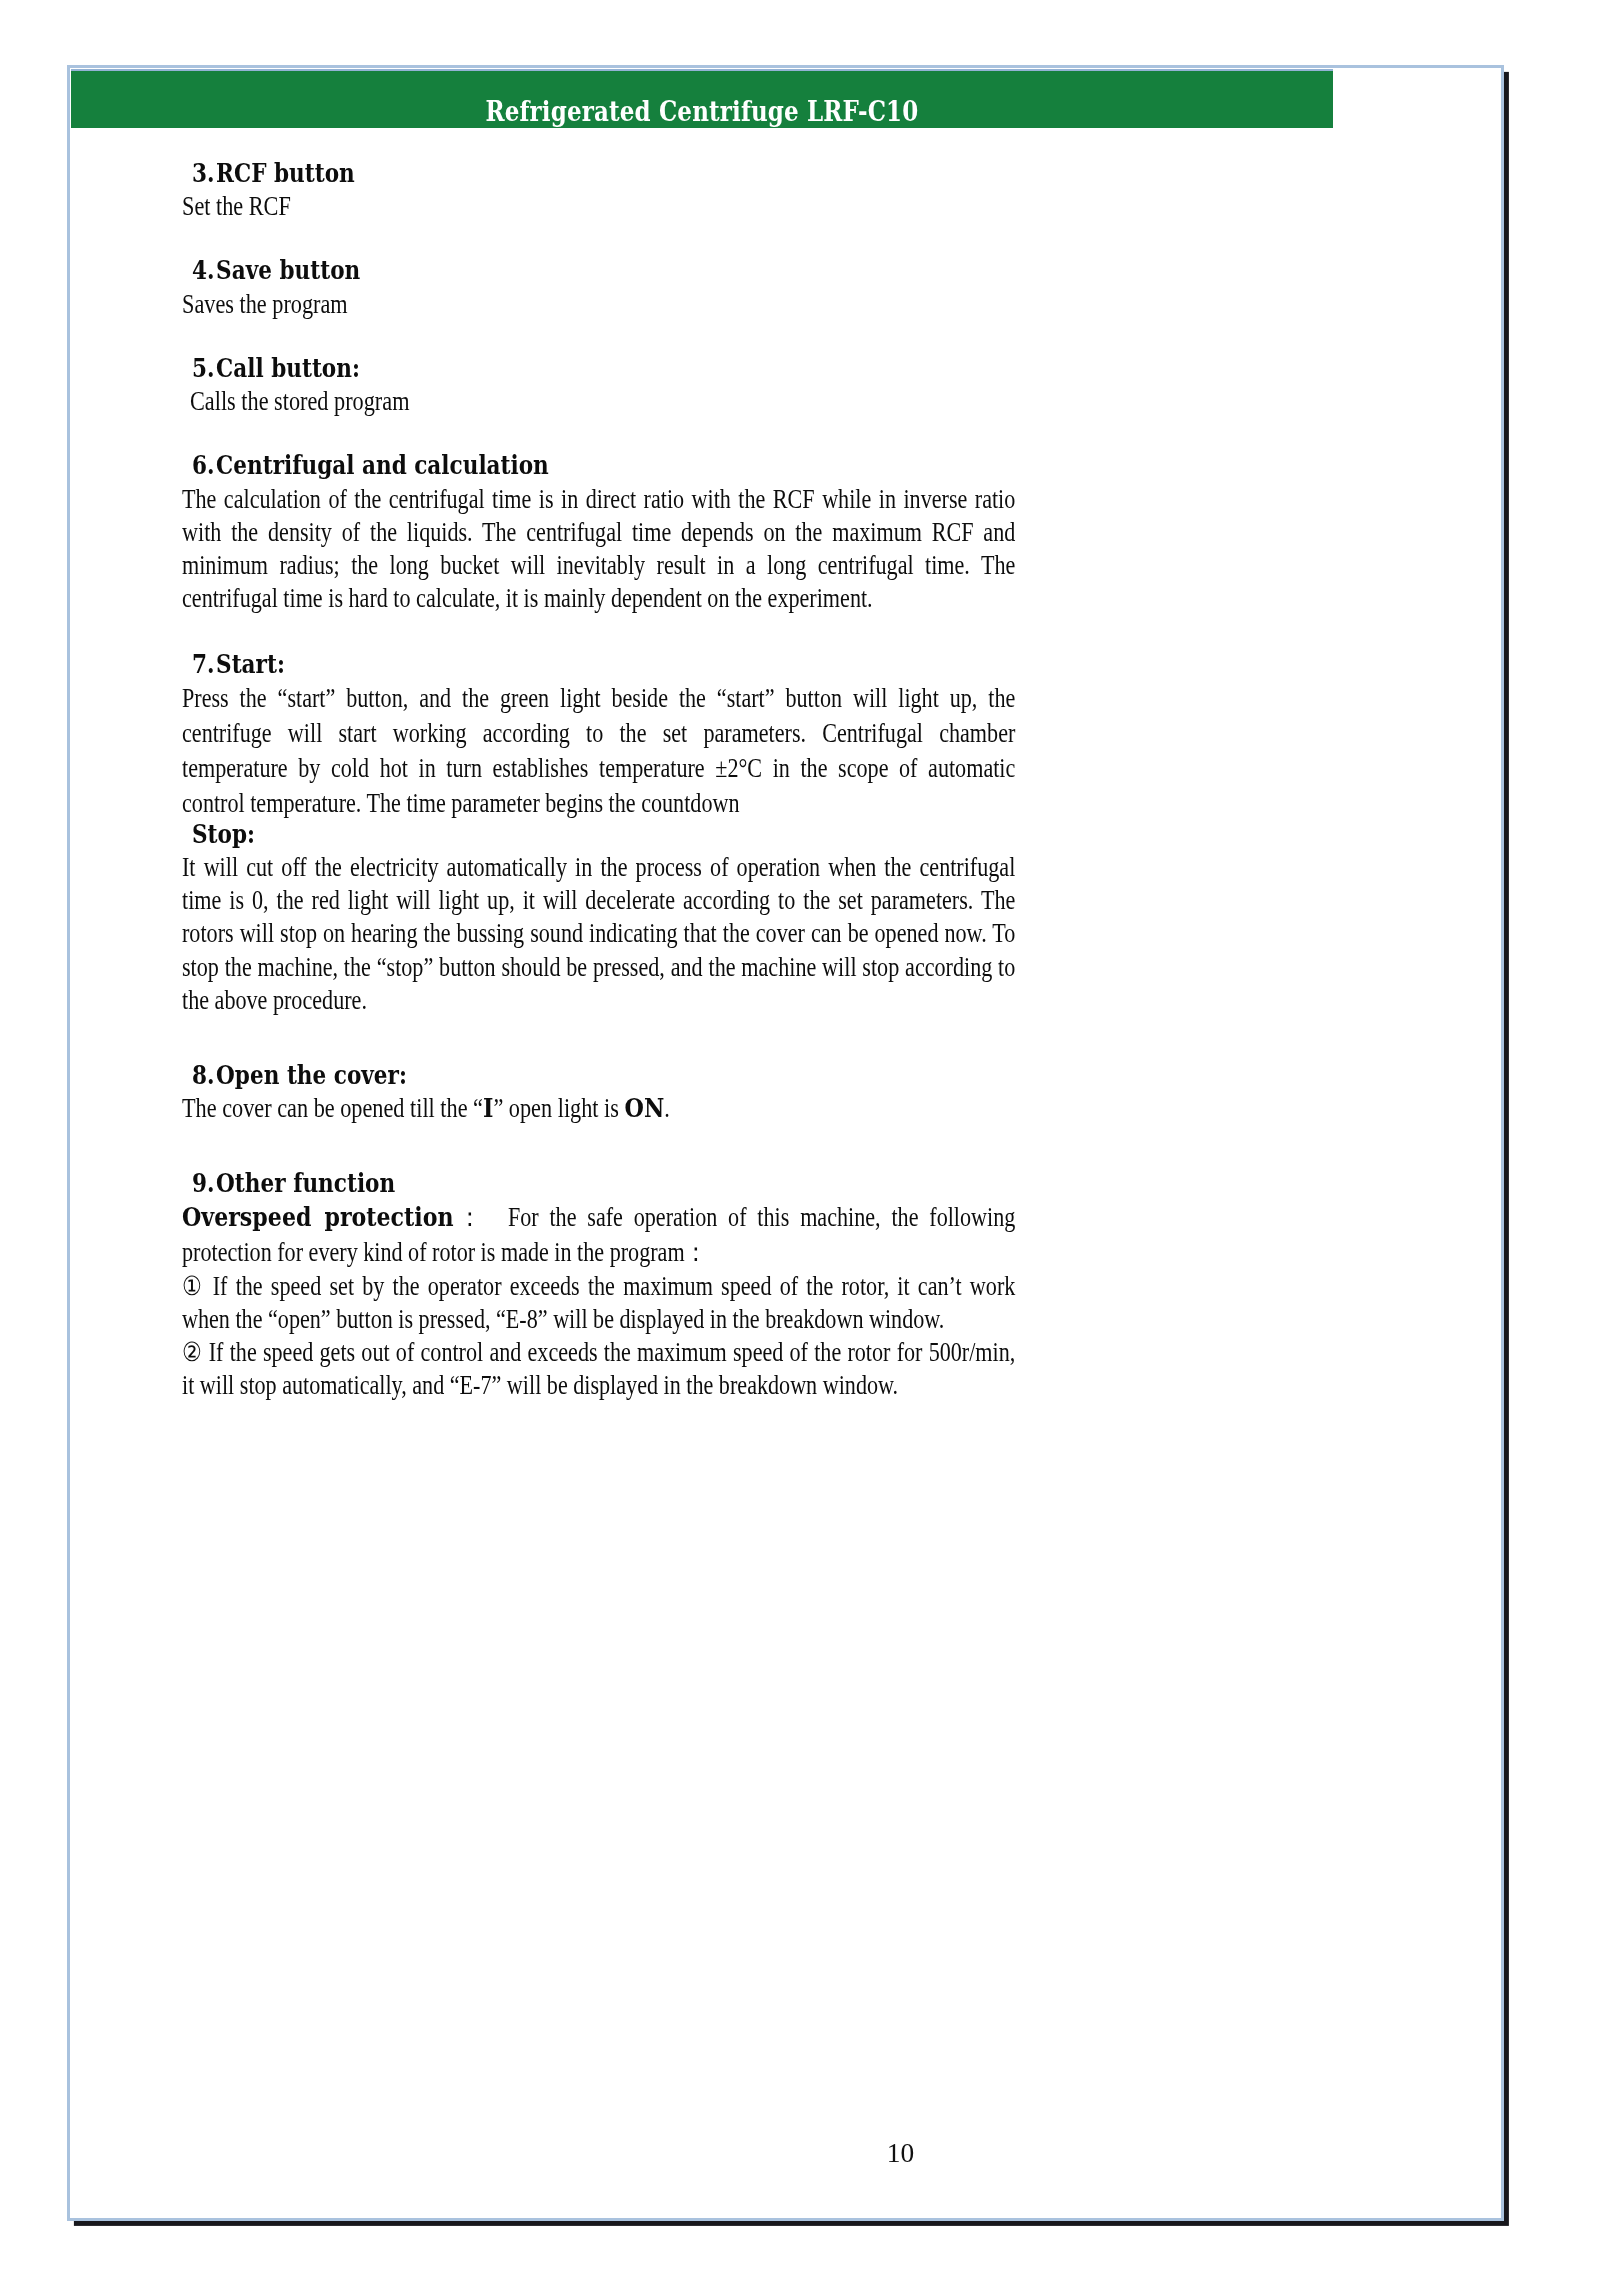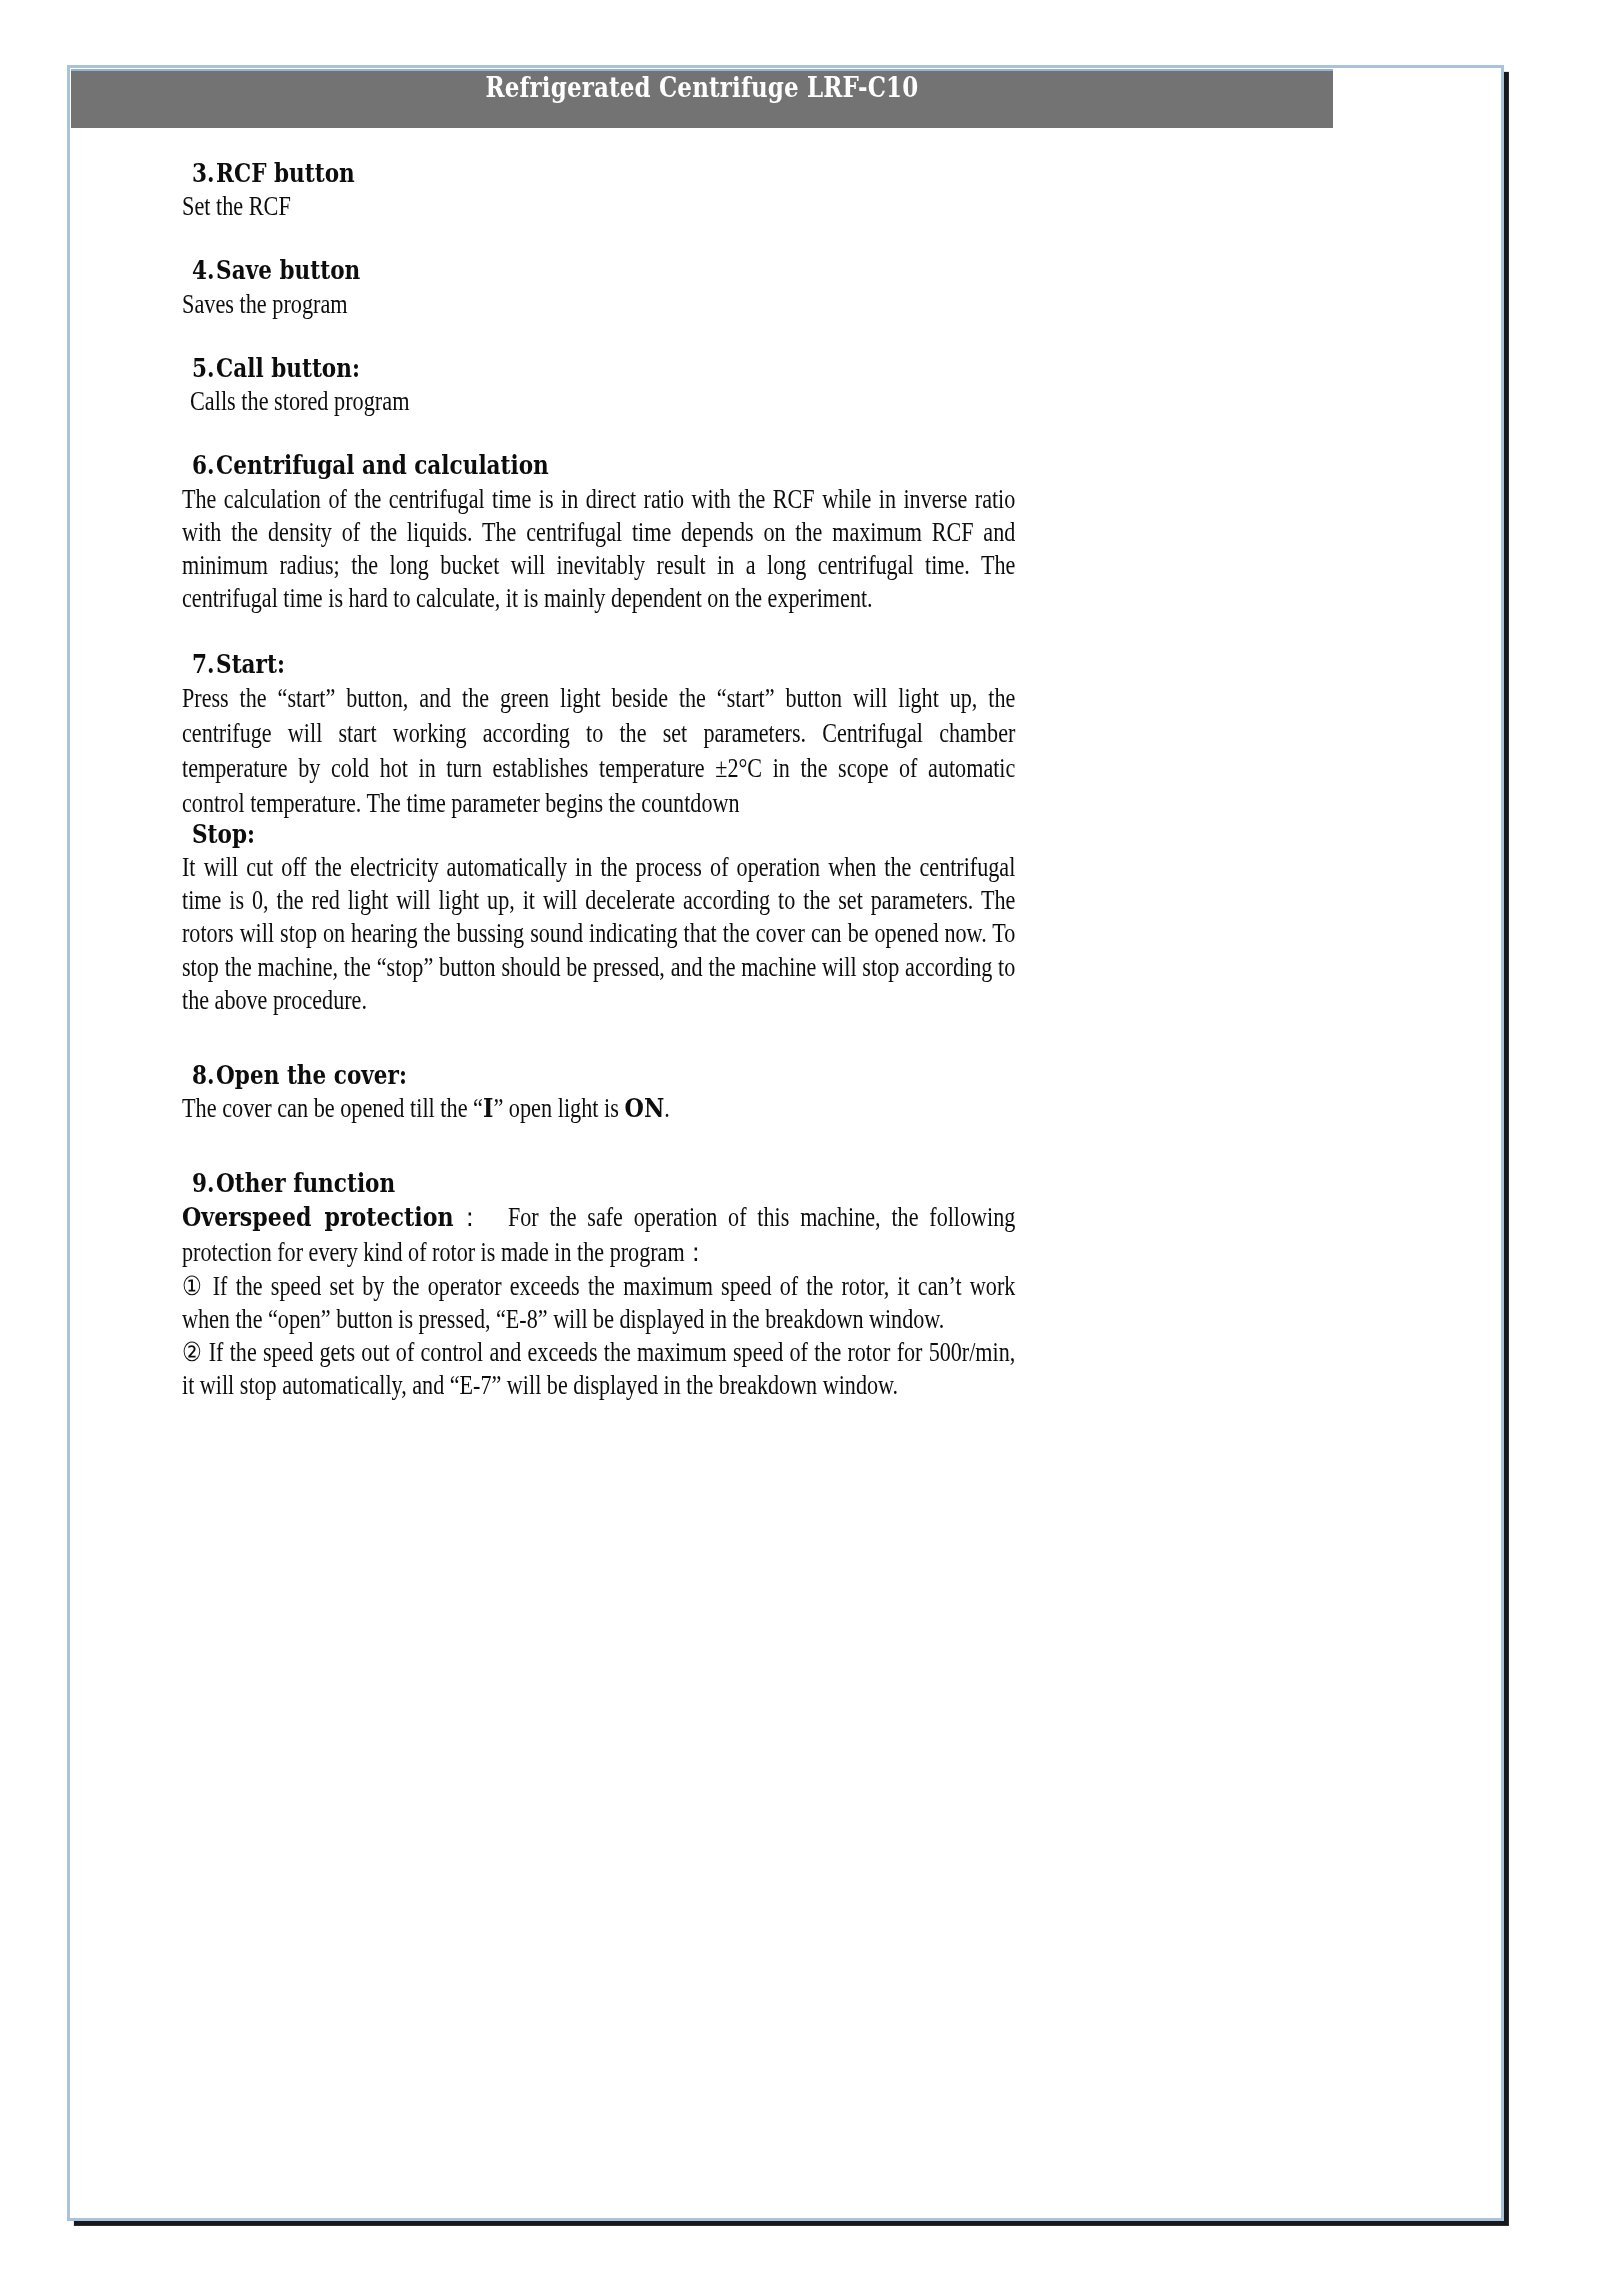--- a/index.html
+++ b/index.html
@@ -30,25 +30,25 @@
     box-sizing: border-box;
   }
 
   
   .title-banner {
     position: absolute;
     left: 71px;
     top: 69px;
     width: 1262px;
     height: 59px;
-    background: #737373;
+    background: #15803d;
     border-top: 2.9px solid #93b2d4;
     box-sizing: border-box;
     display: flex;
-    align-items: flex-start;
+    align-items: flex-end;
     justify-content: center;
   }
 
   .title-text {
     color: #ffffff;
     font-family: "DejaVu Serif", "Liberation Serif", serif;
     font-weight: bold;
     font-size: 28px;
     letter-spacing: 0.2px;
     transform: scaleX(0.82);
@@ -197,16 +197,17 @@
     <div class="sec-head">
       <span class="num">9.</span><span>Other function</span>
     </div>
 
     <p class="para loose"><b>Overspeed protection</b><span>：</span>&nbsp; <span>For the safe operation of this machine, the following protection for every kind of rotor is made in the program：</span></p>
 
     <p class="para"><span>①</span> <span>If the speed set by the operator exceeds the maximum speed of the rotor, it can’t work when the “open” button is pressed, “E-8” will be displayed in the breakdown window.</span></p>
 
     <p class="para"><span>②</span> <span>If the speed gets out of control and exceeds the maximum speed of the rotor for 500r/min, it will stop automatically, and “E-7” will be displayed in the breakdown window.</span></p>
 
+    <div class="page-number">10</div>
 
   </div>
 </div>
 
 
 </body></html>

